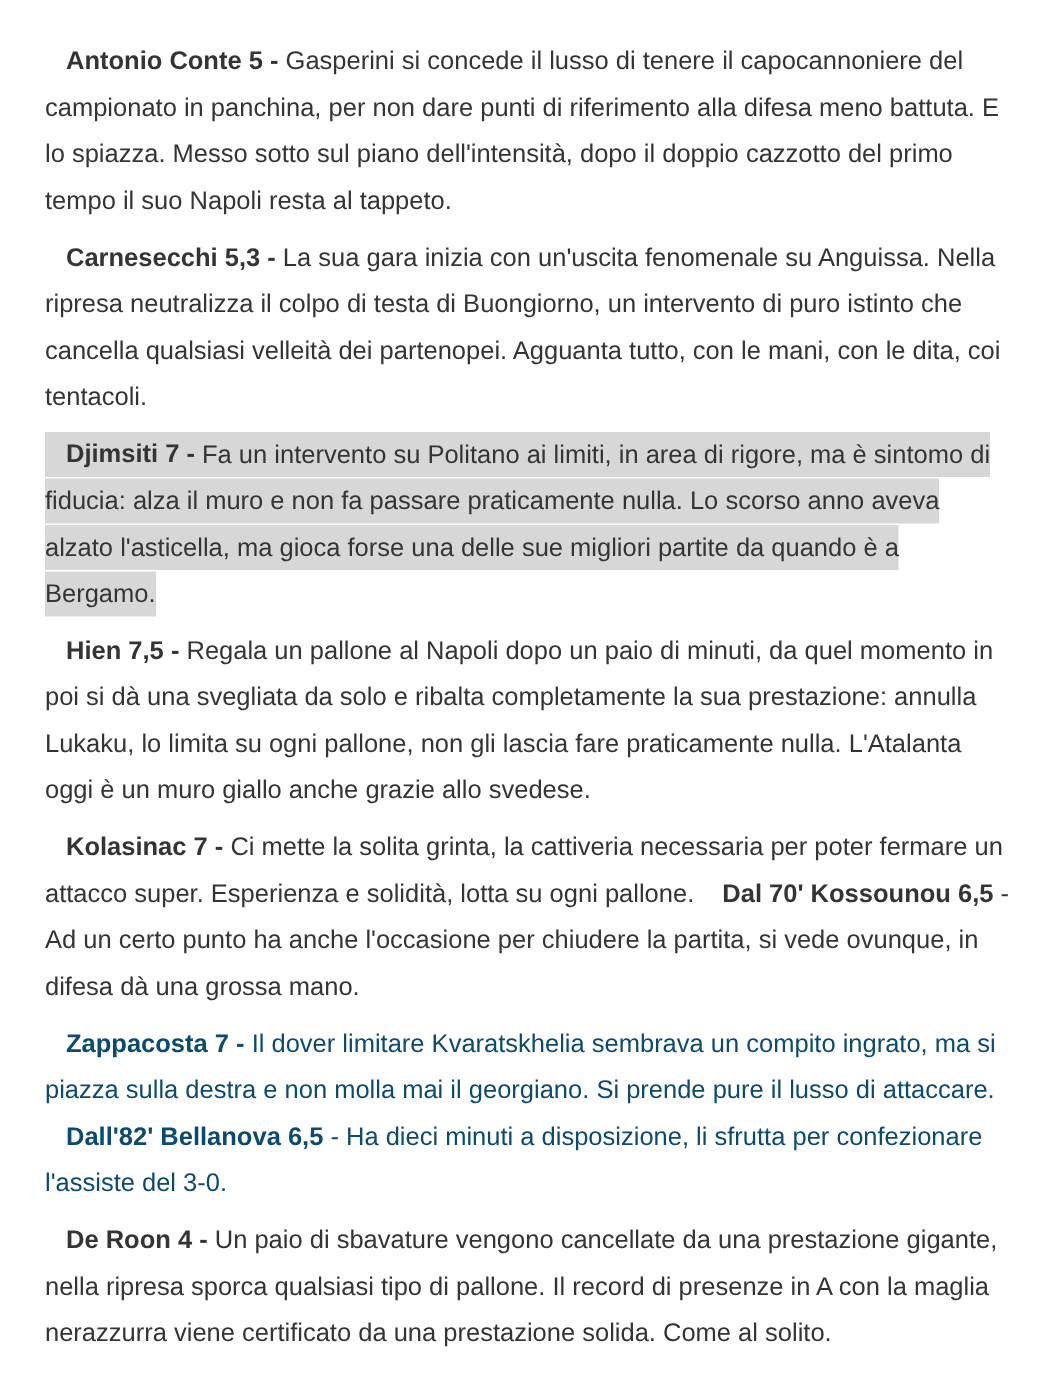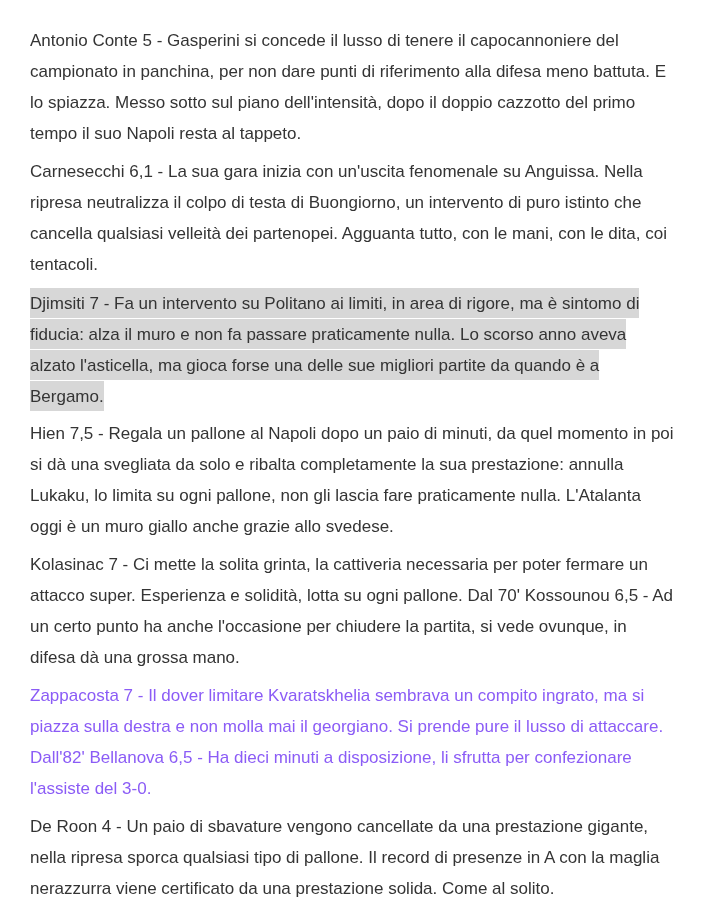--- a/index.html
+++ b/index.html
@@ -19,32 +19,33 @@
     width: 704px;
   }
   p.para {
     margin: 0 0 7px 0;
     font-size: 17px;
     line-height: 31px;
     color: #343434;
     text-align: left;
   }
   p.para b {
-    font-weight: normal;
+    font-weight: bold;
+    margin-left: 14px;
   }
   .para-text.selected {
     padding: 5.5px 0;
     -webkit-box-decoration-break: clone;
     box-decoration-break: clone;
   }
 </style>
 </head>
 <body style="background: rgb(255, 255, 255);">
 
 <div class="page">
     <p class="para" style="color: rgb(52, 52, 52);"><span class="para-text"><b>Antonio Conte 5 - </b><span>Gasperini si concede il lusso di tenere il capocannoniere del campionato in panchina, per non dare punti di riferimento alla difesa meno battuta. E lo spiazza. Messo sotto sul piano dell'intensità, dopo il doppio cazzotto del primo tempo il suo Napoli resta al tappeto.</span></span></p>
-    <p class="para" style="color: rgb(52, 52, 52);"><span class="para-text"><b>Carnesecchi 6,1 - </b><span>La sua gara inizia con un'uscita fenomenale su Anguissa. Nella ripresa neutralizza il colpo di testa di Buongiorno, un intervento di puro istinto che cancella qualsiasi velleità dei partenopei. Agguanta tutto, con le mani, con le dita, coi tentacoli.</span></span></p>
+    <p class="para" style="color: rgb(52, 52, 52);"><span class="para-text"><b>Carnesecchi 5,3 - </b><span>La sua gara inizia con un'uscita fenomenale su Anguissa. Nella ripresa neutralizza il colpo di testa di Buongiorno, un intervento di puro istinto che cancella qualsiasi velleità dei partenopei. Agguanta tutto, con le mani, con le dita, coi tentacoli.</span></span></p>
     <p class="para" style="color: rgb(52, 52, 52);"><span class="para-text selected" style="background-color: rgb(215, 215, 215);"><b>Djimsiti 7 - </b><span>Fa un intervento su Politano ai limiti, in area di rigore, ma è sintomo di fiducia: alza il muro e non fa passare praticamente nulla. Lo scorso anno aveva alzato l'asticella, ma gioca forse una delle sue migliori partite da quando è a Bergamo.</span></span></p>
     <p class="para" style="color: rgb(52, 52, 52);"><span class="para-text"><b>Hien 7,5 - </b><span>Regala un pallone al Napoli dopo un paio di minuti, da quel momento in poi si dà una svegliata da solo e ribalta completamente la sua prestazione: annulla Lukaku, lo limita su ogni pallone, non gli lascia fare praticamente nulla. L'Atalanta oggi è un muro giallo anche grazie allo svedese.</span></span></p>
     <p class="para" style="color: rgb(52, 52, 52);"><span class="para-text"><b>Kolasinac 7 - </b><span>Ci mette la solita grinta, la cattiveria necessaria per poter fermare un attacco super. Esperienza e solidità, lotta su ogni pallone. </span><b>Dal 70' Kossounou 6,5</b><span> - Ad un certo punto ha anche l'occasione per chiudere la partita, si vede ovunque, in difesa dà una grossa mano.</span></span></p>
-    <p class="para" style="color: #8b5cf6;"><span class="para-text"><b>Zappacosta 7 - </b><span>Il dover limitare Kvaratskhelia sembrava un compito ingrato, ma si piazza sulla destra e non molla mai il georgiano. Si prende pure il lusso di attaccare. </span><b>Dall'82' Bellanova 6,5</b><span> - Ha dieci minuti a disposizione, li sfrutta per confezionare l'assiste del 3-0.</span></span></p>
+    <p class="para" style="color: #0c4a6e;"><span class="para-text"><b>Zappacosta 7 - </b><span>Il dover limitare Kvaratskhelia sembrava un compito ingrato, ma si piazza sulla destra e non molla mai il georgiano. Si prende pure il lusso di attaccare. </span><b>Dall'82' Bellanova 6,5</b><span> - Ha dieci minuti a disposizione, li sfrutta per confezionare l'assiste del 3-0.</span></span></p>
     <p class="para" style="color: rgb(52, 52, 52);"><span class="para-text"><b>De Roon 4 - </b><span>Un paio di sbavature vengono cancellate da una prestazione gigante, nella ripresa sporca qualsiasi tipo di pallone. Il record di presenze in A con la maglia nerazzurra viene certificato da una prestazione solida. Come al solito.</span></span></p>
   </div>
 
 </body></html>

